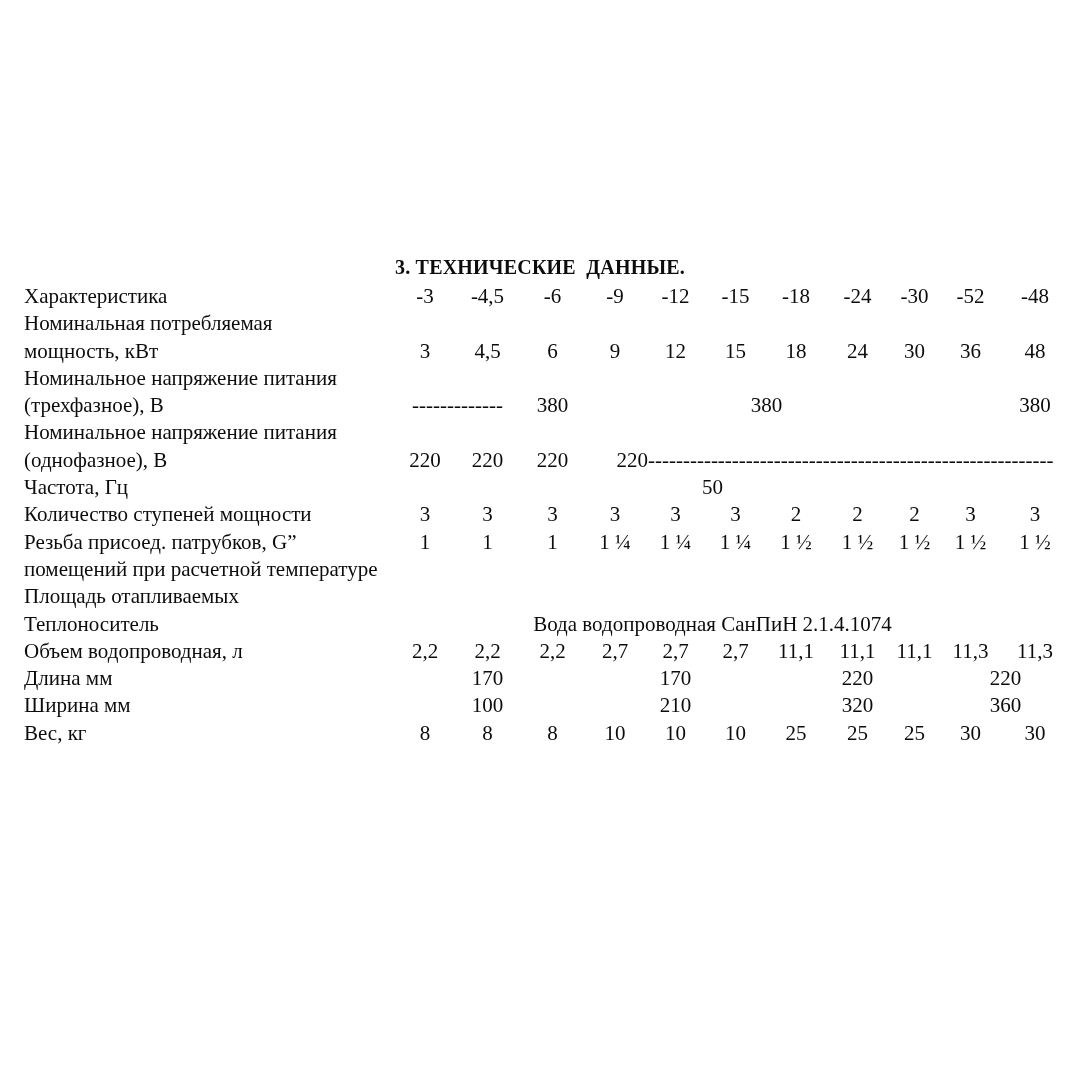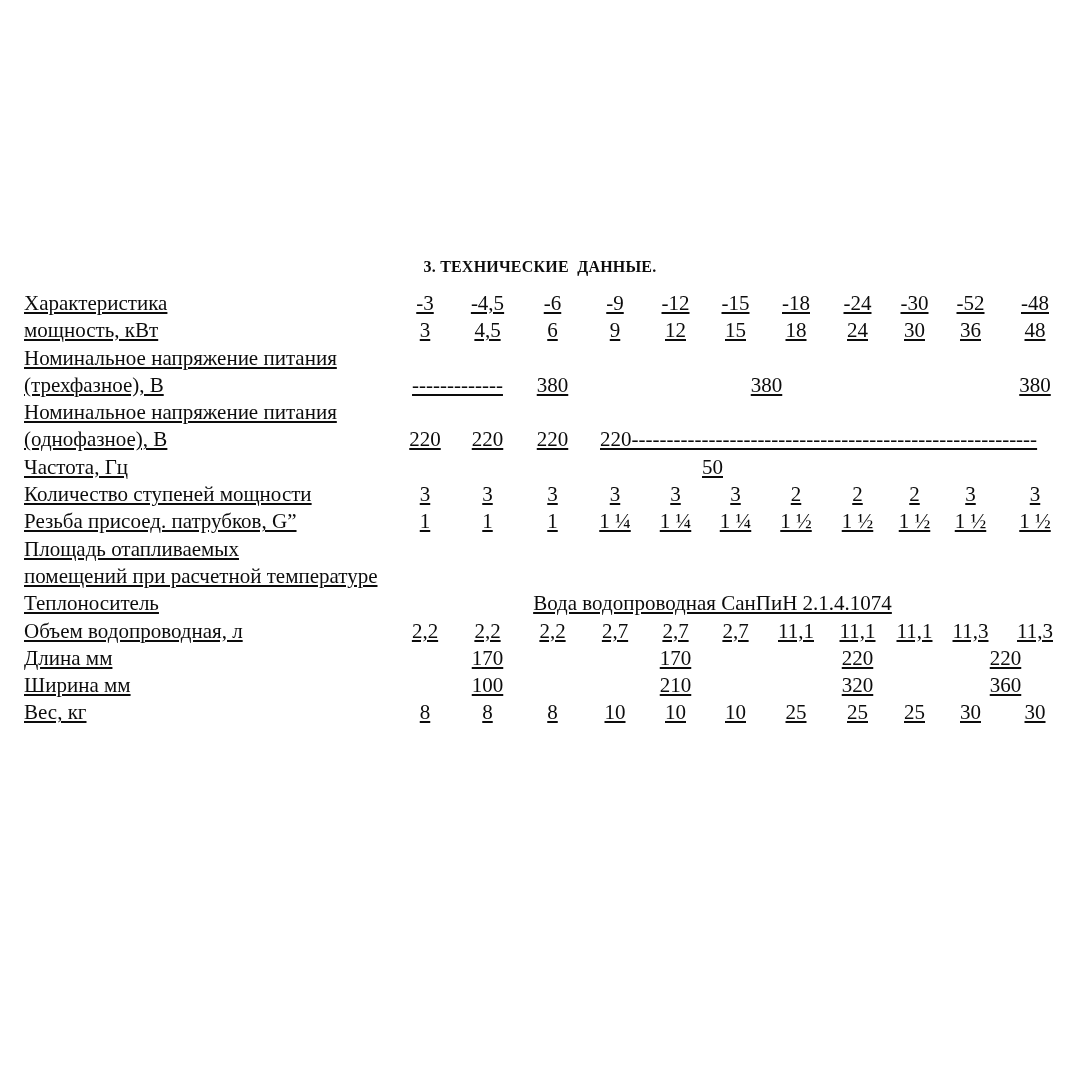--- a/index.html
+++ b/index.html
@@ -13,48 +13,47 @@
   .page {
     position: relative;
     width: 1080px; height: 1080px;
     background: #ffffff;
   }
   .doc-title {
     position: absolute;
     left: 0; top: 252px; width: 1080px;
     text-align: center;
     font-weight: bold;
-    font-size: 16px;
+    font-size: 20px;
     line-height: 30px;
     white-space: pre;
     letter-spacing: 0.2px;
   }
   table.tech {
     position: absolute;
-    left: 24px; top: 290px;
+    left: 24px; top: 283px;
     width: 1046px;
     border-collapse: collapse;
     table-layout: fixed;
-    text-decoration: underline;
   }
   table.tech td {
     height: 27.3px;
     padding: 0;
     font-size: 21px;
     line-height: 27.3px;
     text-align: center;
     vertical-align: middle;
     white-space: nowrap;
   }
   table.tech td.label {
     text-align: left;
     overflow: visible;
   }
   table.tech td.dashes {
-    text-align: left;
+    text-align: center;
     padding-left: 15px;
     overflow: hidden;
   }
   table.tech td.shift {
     padding-right: 40px;
   }
 </style>
 </head>
 <body>
 
@@ -86,20 +85,34 @@
           <td>-9</td>
           <td>-12</td>
           <td>-15</td>
           <td>-18</td>
           <td>-24</td>
           <td>-30</td>
           <td>-52</td>
           <td>-48</td>
         </tr>
         <tr>
+          <td class="label">Номинальная потребляемая</td>
+          <td></td>
+          <td></td>
+          <td></td>
+          <td></td>
+          <td></td>
+          <td></td>
+          <td></td>
+          <td></td>
+          <td></td>
+          <td></td>
+          <td></td>
+        </tr>
+        <tr>
           <td class="label">мощность, кВт</td>
           <td>3</td>
           <td>4,5</td>
           <td>6</td>
           <td>9</td>
           <td>12</td>
           <td>15</td>
           <td>18</td>
           <td>24</td>
           <td>30</td>
@@ -179,35 +192,35 @@
           <td>1 ¼</td>
           <td>1 ¼</td>
           <td>1 ¼</td>
           <td>1 ½</td>
           <td>1 ½</td>
           <td>1 ½</td>
           <td>1 ½</td>
           <td>1 ½</td>
         </tr>
         <tr>
+          <td class="label">помещений при расчетной температуре</td>
+          <td></td>
+          <td></td>
+          <td></td>
+          <td></td>
+          <td></td>
+          <td></td>
+          <td></td>
+          <td></td>
+          <td></td>
+          <td></td>
+          <td></td>
+        </tr>
+        <tr>
           <td class="label">Площадь отапливаемых</td>
-          <td></td>
-          <td></td>
-          <td></td>
-          <td></td>
-          <td></td>
-          <td></td>
-          <td></td>
-          <td></td>
-          <td></td>
-          <td></td>
-          <td></td>
-        </tr>
-        <tr>
-          <td class="label">помещений при расчетной температуре</td>
           <td></td>
           <td></td>
           <td></td>
           <td></td>
           <td></td>
           <td></td>
           <td></td>
           <td></td>
           <td></td>
           <td></td>

